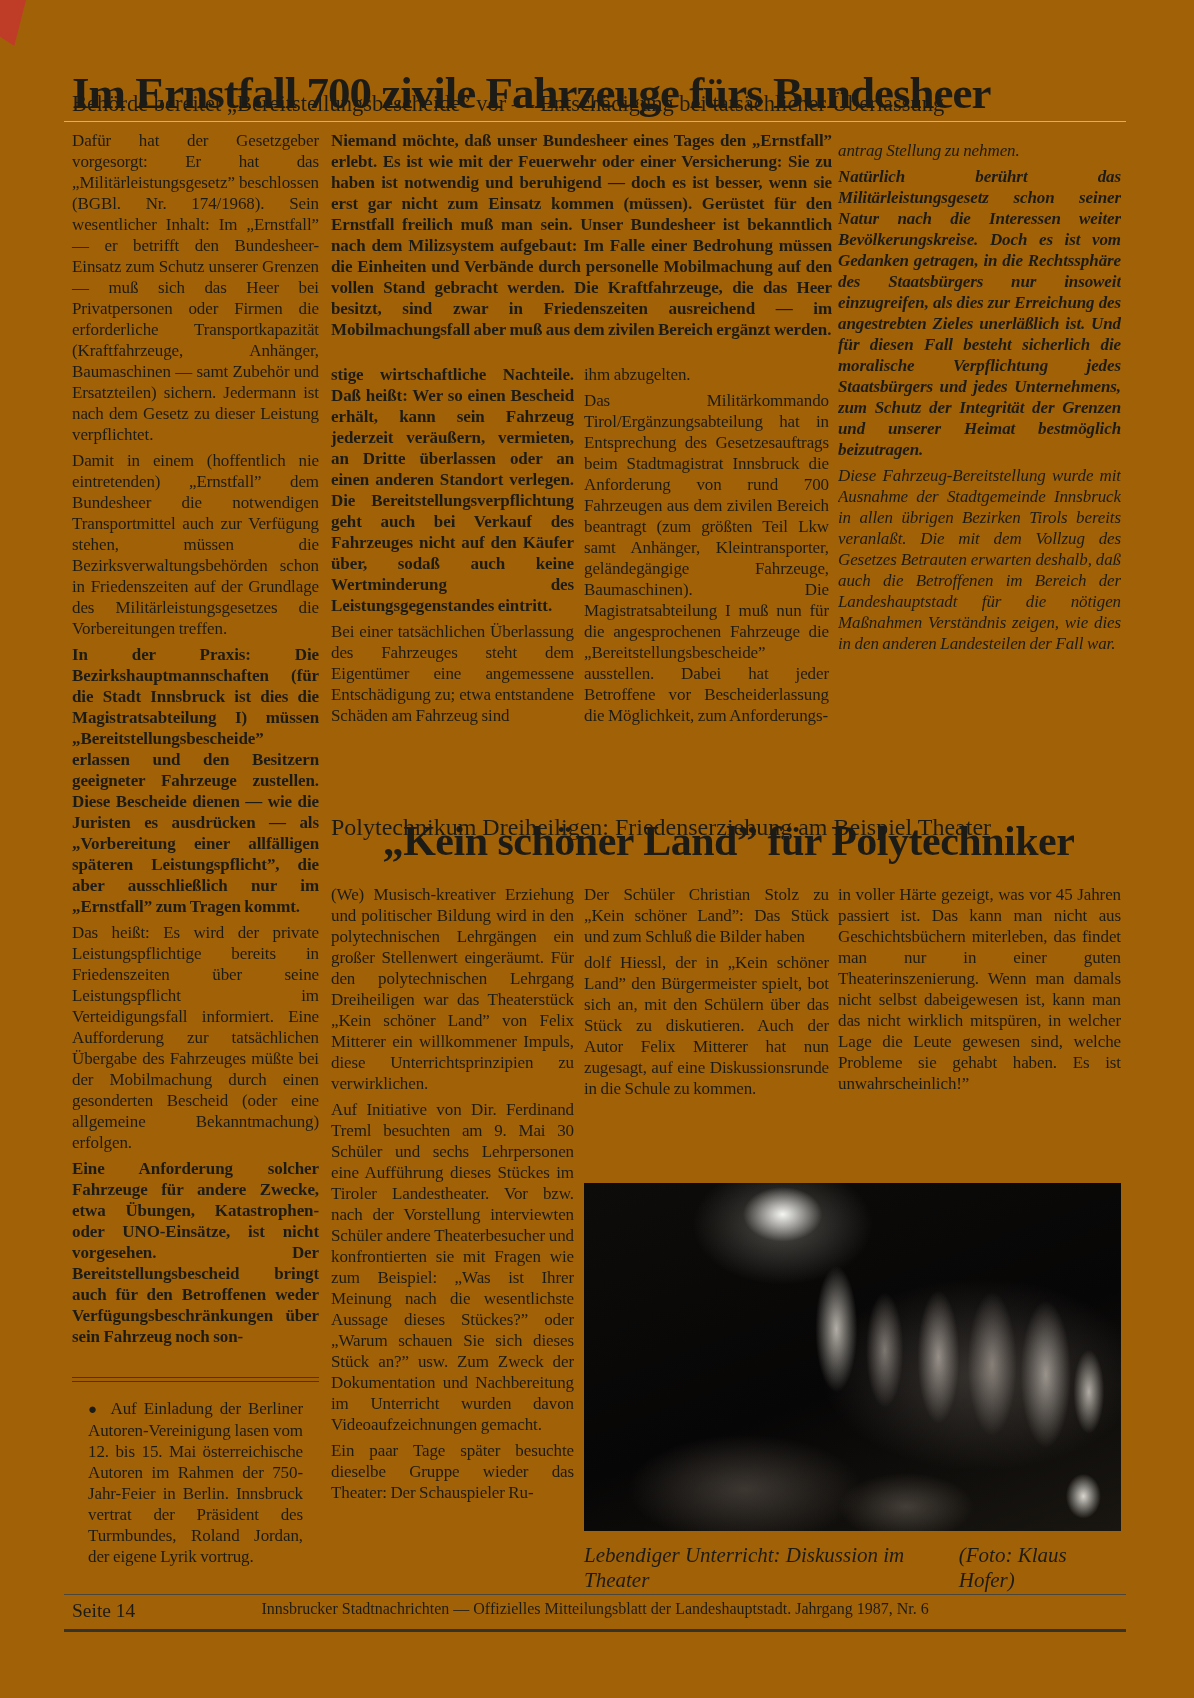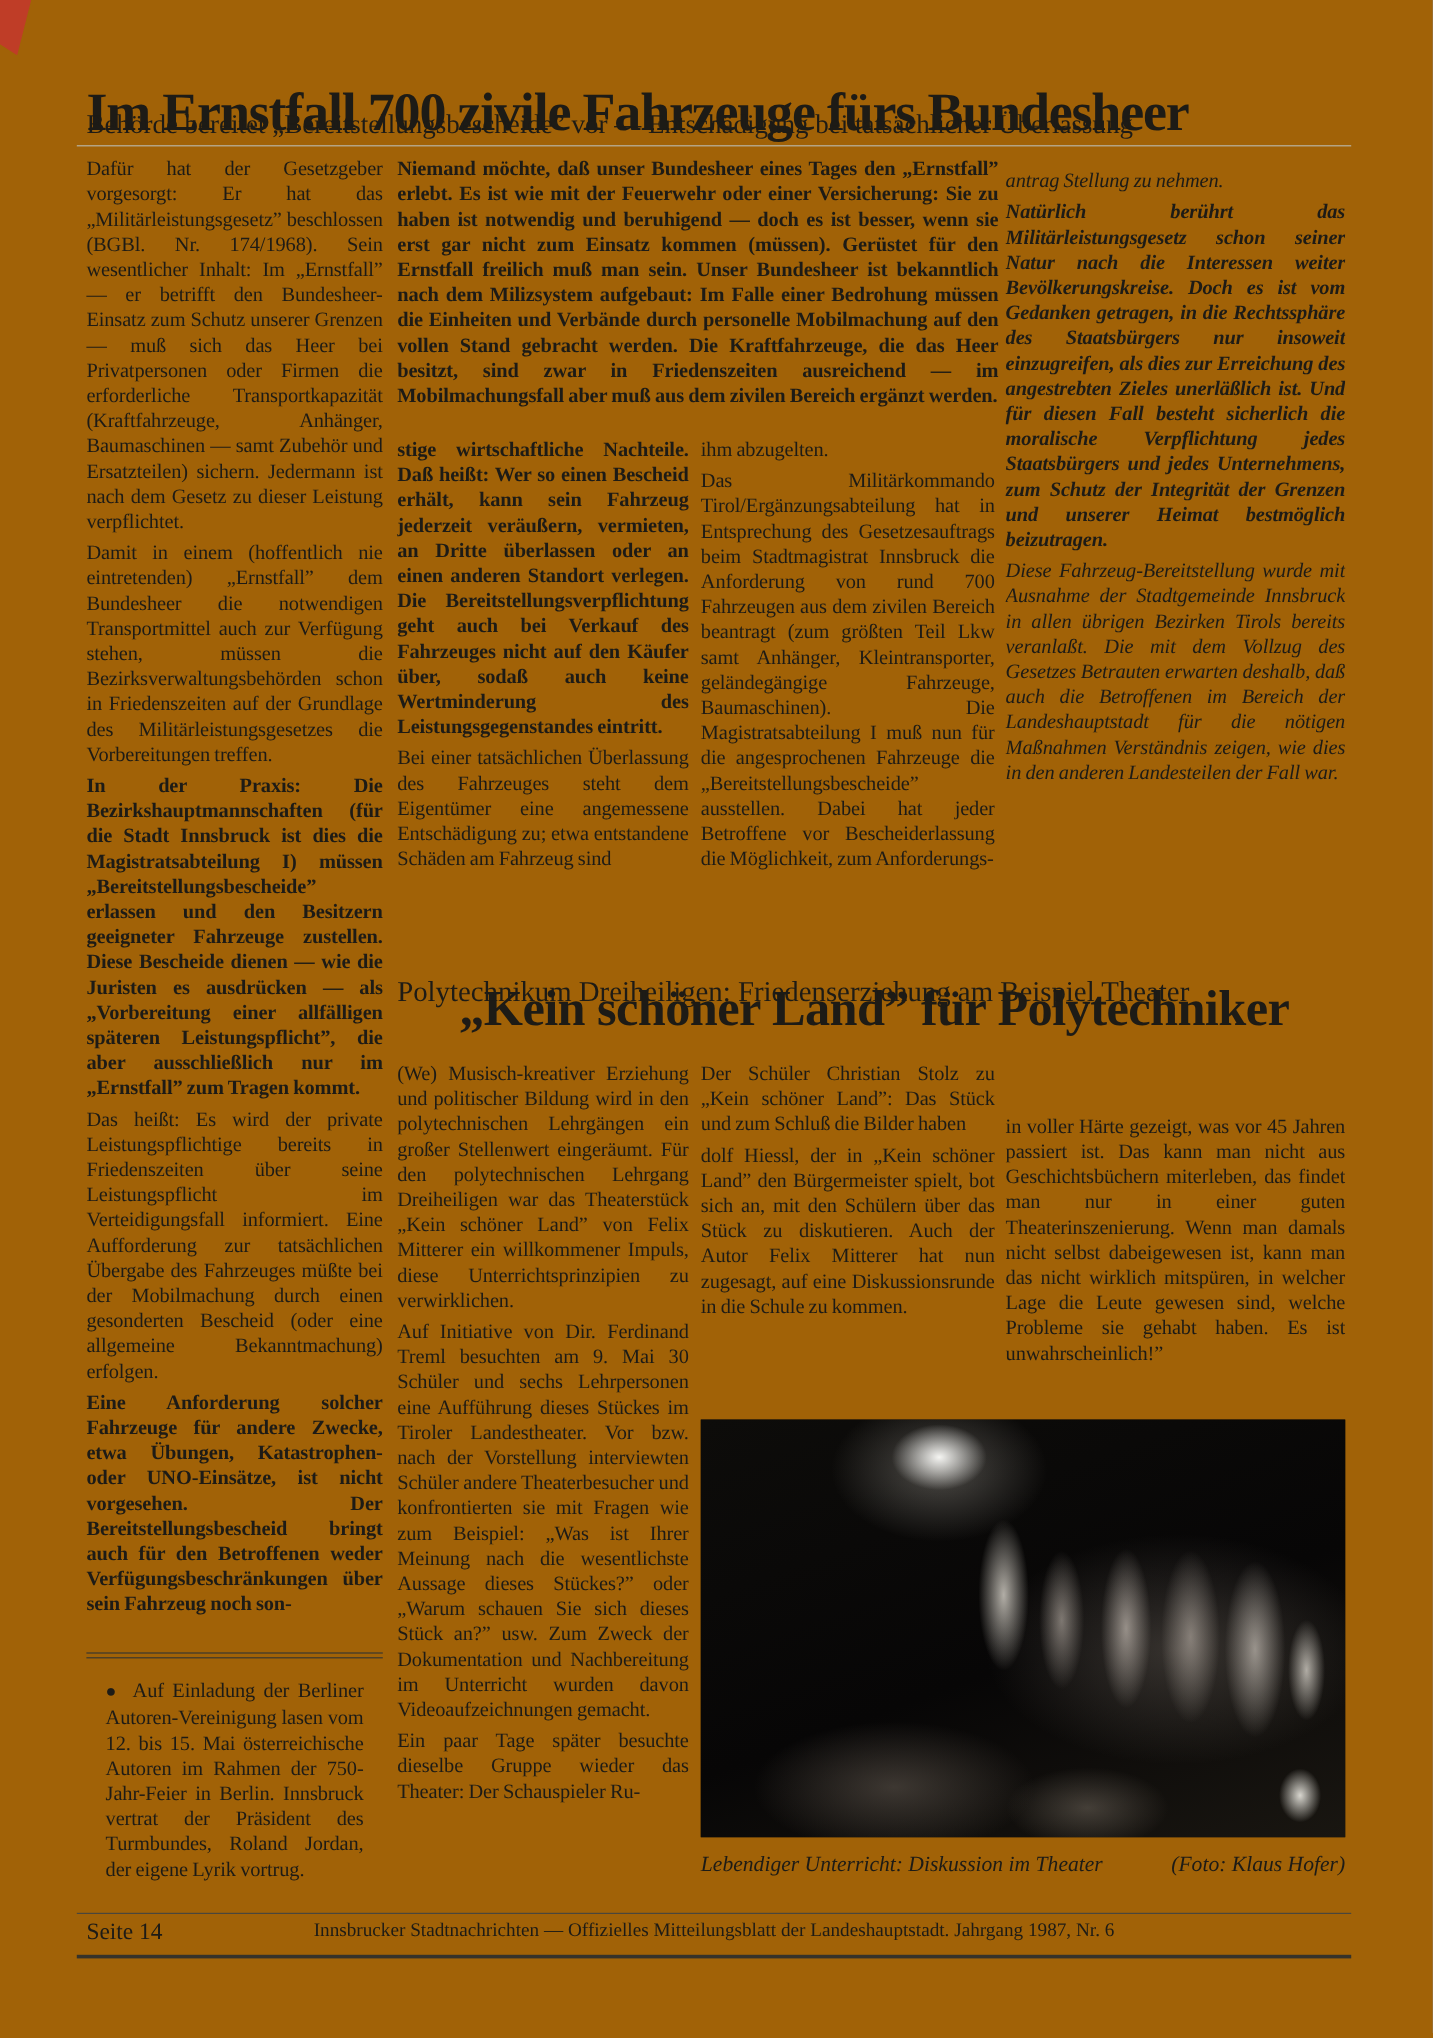--- a/index.html
+++ b/index.html
@@ -55,21 +55,21 @@
     position:absolute;left:331px;top:784px;width:795px;
     font-size:42px;font-weight:bold;letter-spacing:-0.5px;
     white-space:nowrap;line-height:1.05;text-align:center;
   }
   .a2-subhead{
     position:absolute;left:331px;top:814px;width:795px;
     font-size:24px;
   }
   .a2-colA{left:331px;top:884px;width:243px;max-height:702px;overflow:hidden;}
   .a2-colB{left:584px;top:884px;width:245px;max-height:292px;overflow:hidden;}
-  .a2-colC{left:838px;top:928px;width:283px;max-height:292px;overflow:hidden;}
+  .a2-colC{left:838px;top:884px;width:283px;max-height:292px;overflow:hidden;}
   
   .photo{
     position:absolute;left:584px;top:1183px;width:537px;height:348px;
     background:
       radial-gradient(ellipse 55px 38px at 37% 9%,  rgba(255,255,252,.95), rgba(255,255,255,0) 72%),
       radial-gradient(ellipse 120px 80px at 37% 12%, rgba(200,195,185,.35), rgba(0,0,0,0) 75%),
       radial-gradient(ellipse 30px 90px at 47% 42%, rgba(235,230,220,.75), rgba(0,0,0,0) 70%),
       radial-gradient(ellipse 26px 80px at 56% 48%, rgba(210,200,190,.55), rgba(0,0,0,0) 72%),
       radial-gradient(ellipse 30px 95px at 66% 50%, rgba(225,215,205,.6),  rgba(0,0,0,0) 70%),
       radial-gradient(ellipse 34px 100px at 76% 52%, rgba(205,195,185,.55), rgba(0,0,0,0) 72%),
@@ -78,21 +78,21 @@
       radial-gradient(ellipse 200px 120px at 74% 55%, rgba(140,130,120,.35), rgba(0,0,0,0) 80%),
       radial-gradient(ellipse 150px 70px at 30% 88%, rgba(110,100,90,.5),  rgba(0,0,0,0) 78%),
       radial-gradient(ellipse 90px 45px at 60% 93%,  rgba(130,120,108,.45), rgba(0,0,0,0) 75%),
       radial-gradient(ellipse 25px 32px at 93% 90%,  rgba(250,248,240,.85), rgba(0,0,0,0) 70%),
       linear-gradient(160deg,#0d0c0a 0%,#070606 55%,#191611 100%);
     background-color:#070606;
   }
   .caption-row{
     position:absolute;left:584px;top:1543px;width:537px;
     display:flex;justify-content:space-between;
-    font-style:italic;font-size:18px;
+    font-style:italic;font-size:21px;
   }
   
   .footer-rule-top{position:absolute;left:64px;top:1594px;width:1062px;height:1px;background:#4a463c;}
   .footer-page{position:absolute;left:72px;top:1600px;font-size:19.5px;}
   .footer-center{position:absolute;left:64px;top:1600px;width:1062px;text-align:center;font-size:16px;}
   .footer-rule-bottom{position:absolute;left:64px;top:1629px;width:1062px;height:3px;background:#35322a;}
 </style>
 </head>
 <body>
 

